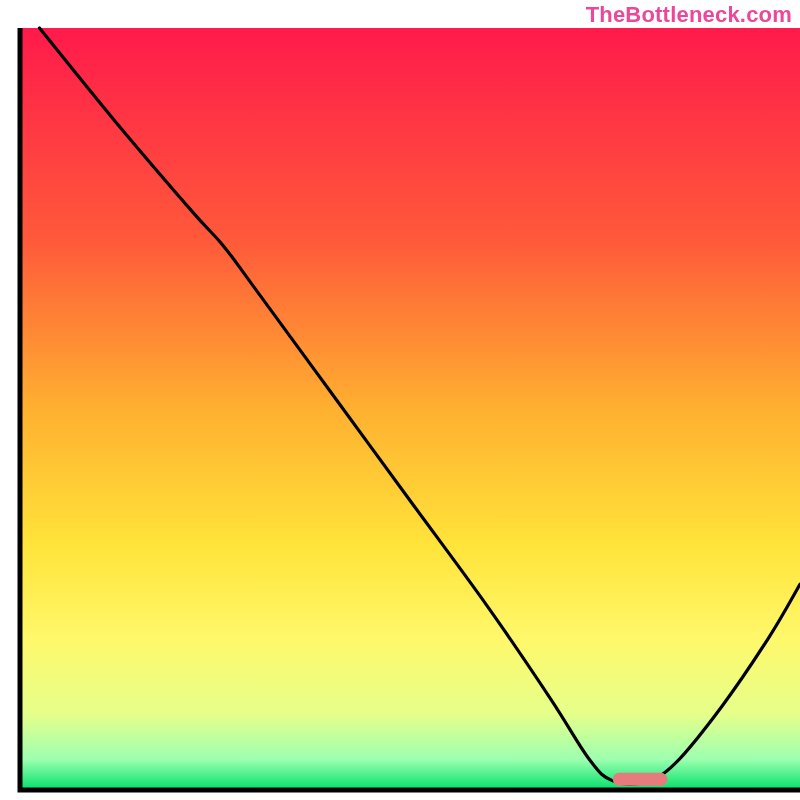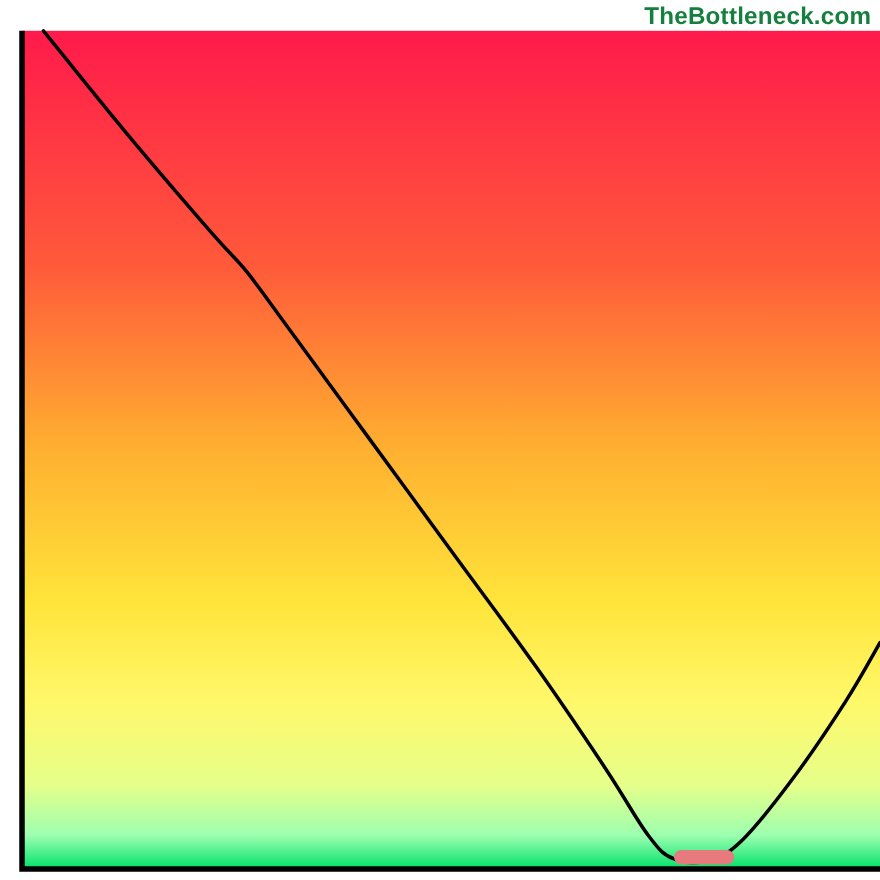--- a/index.html
+++ b/index.html
@@ -15,21 +15,21 @@
     position: relative;
     width: 800px;
     height: 800px;
   }
   .watermark {
     position: absolute;
     top: 2px;
     right: 8px;
     font-size: 22px;
     font-weight: 600;
-    color: #15803d;
+    color: #ec4899;
     letter-spacing: 0.2px;
   }
   svg {
     display: block;
   }
 </style>
 </head>
 <body>
 
 <div class="chart-container">

